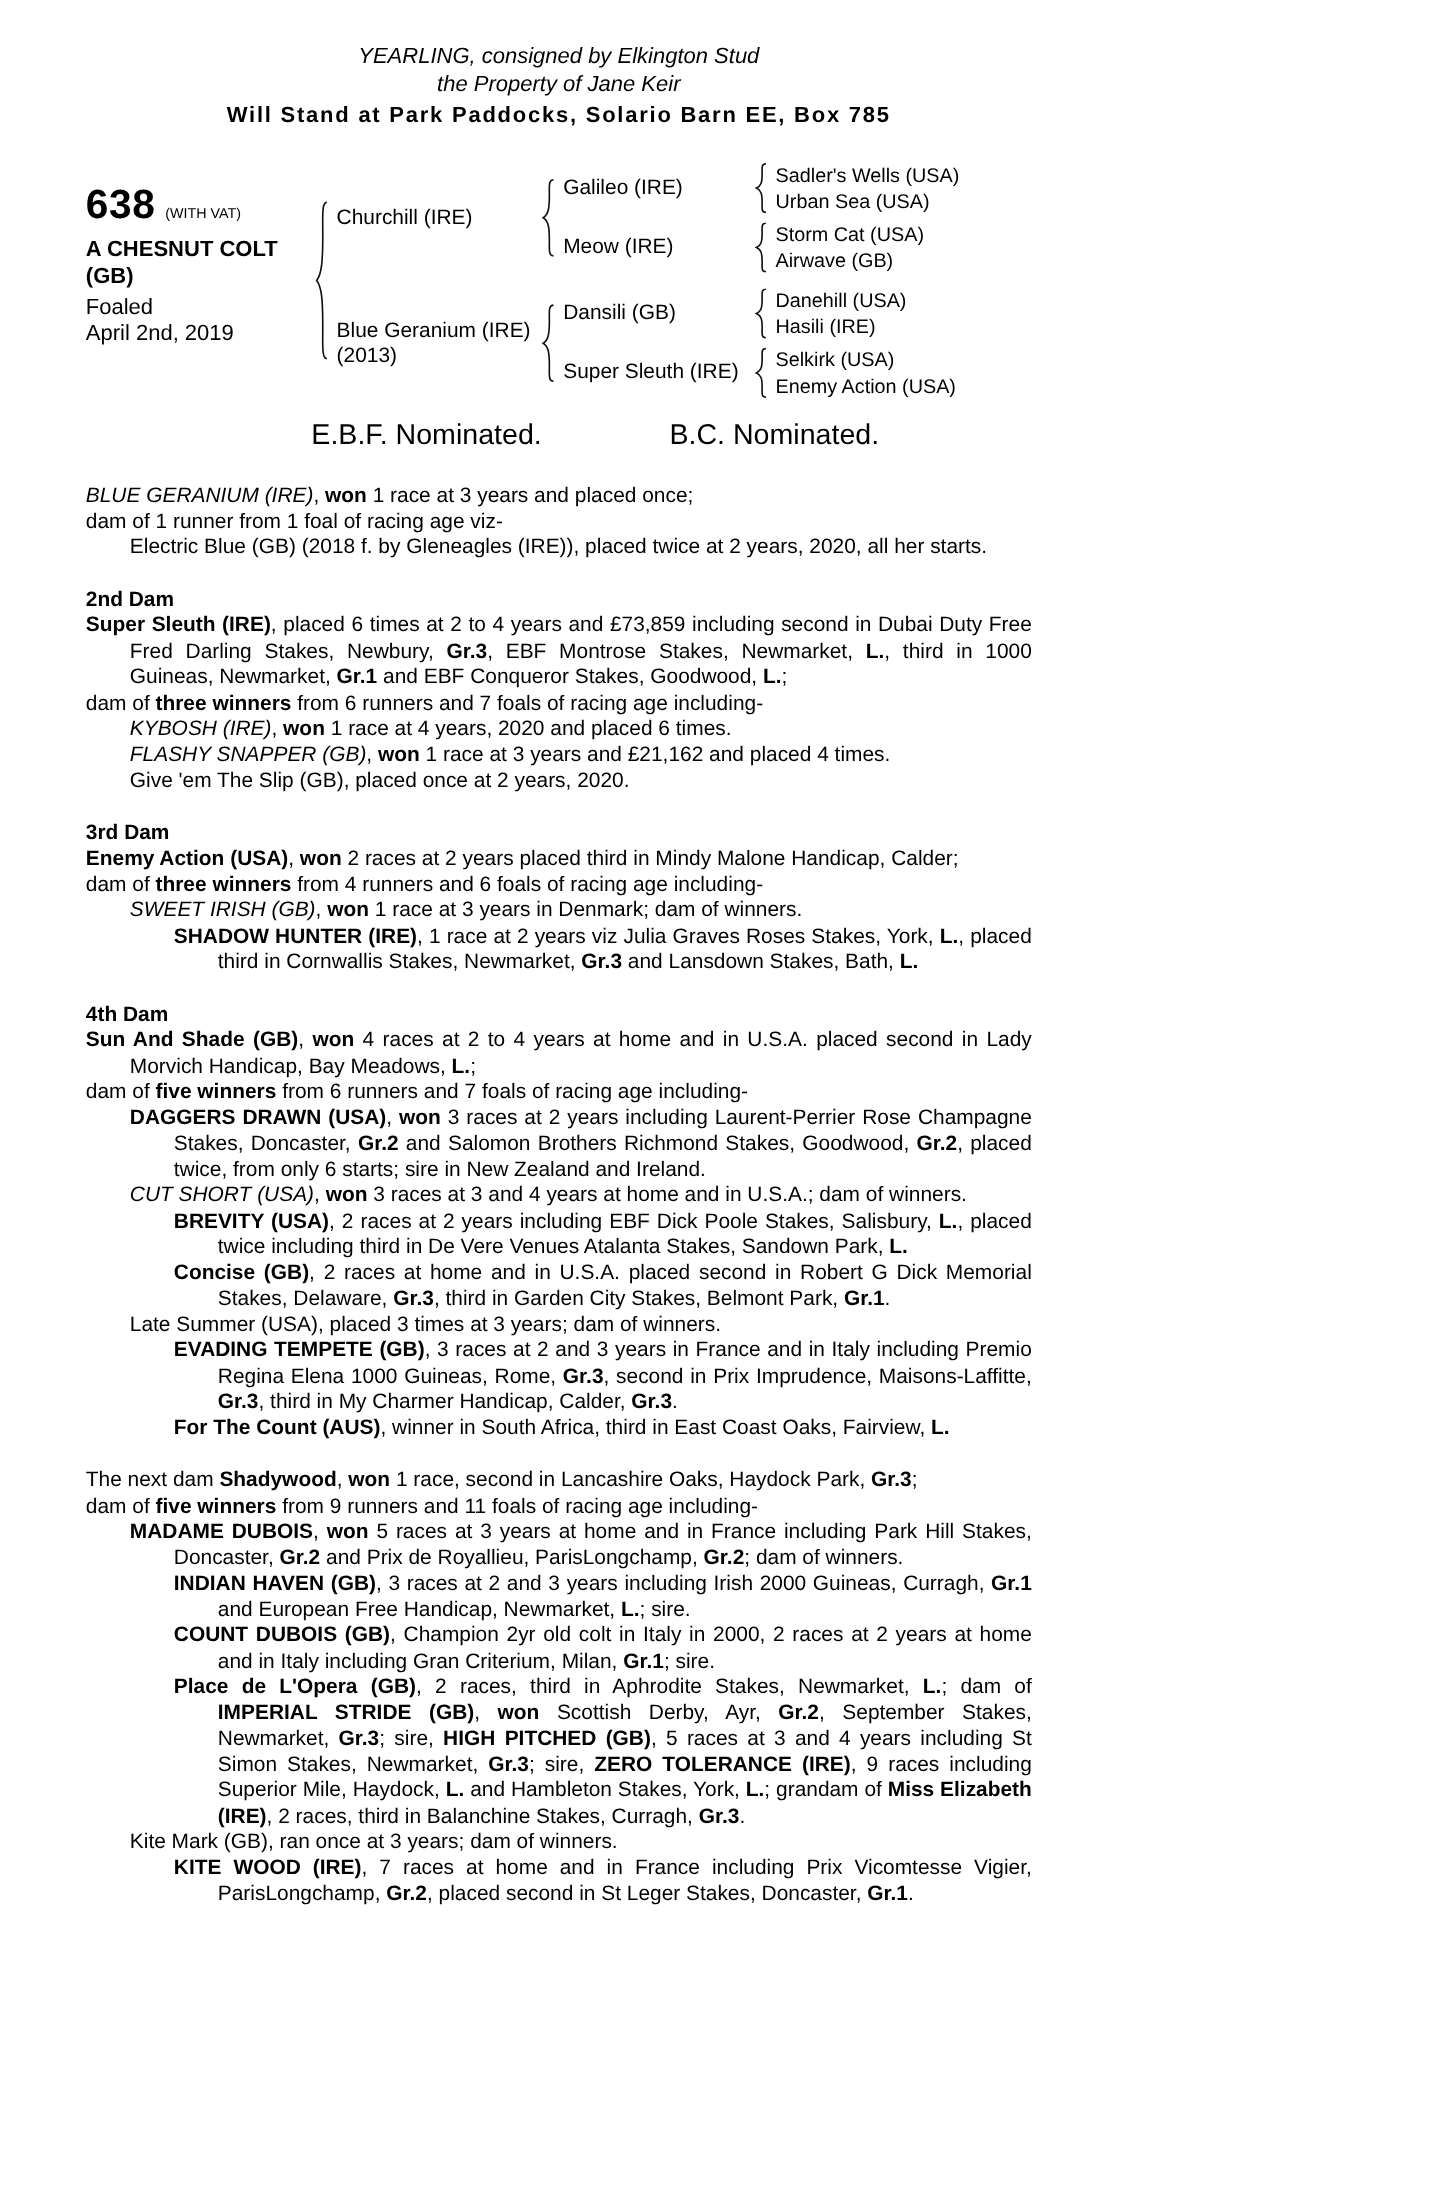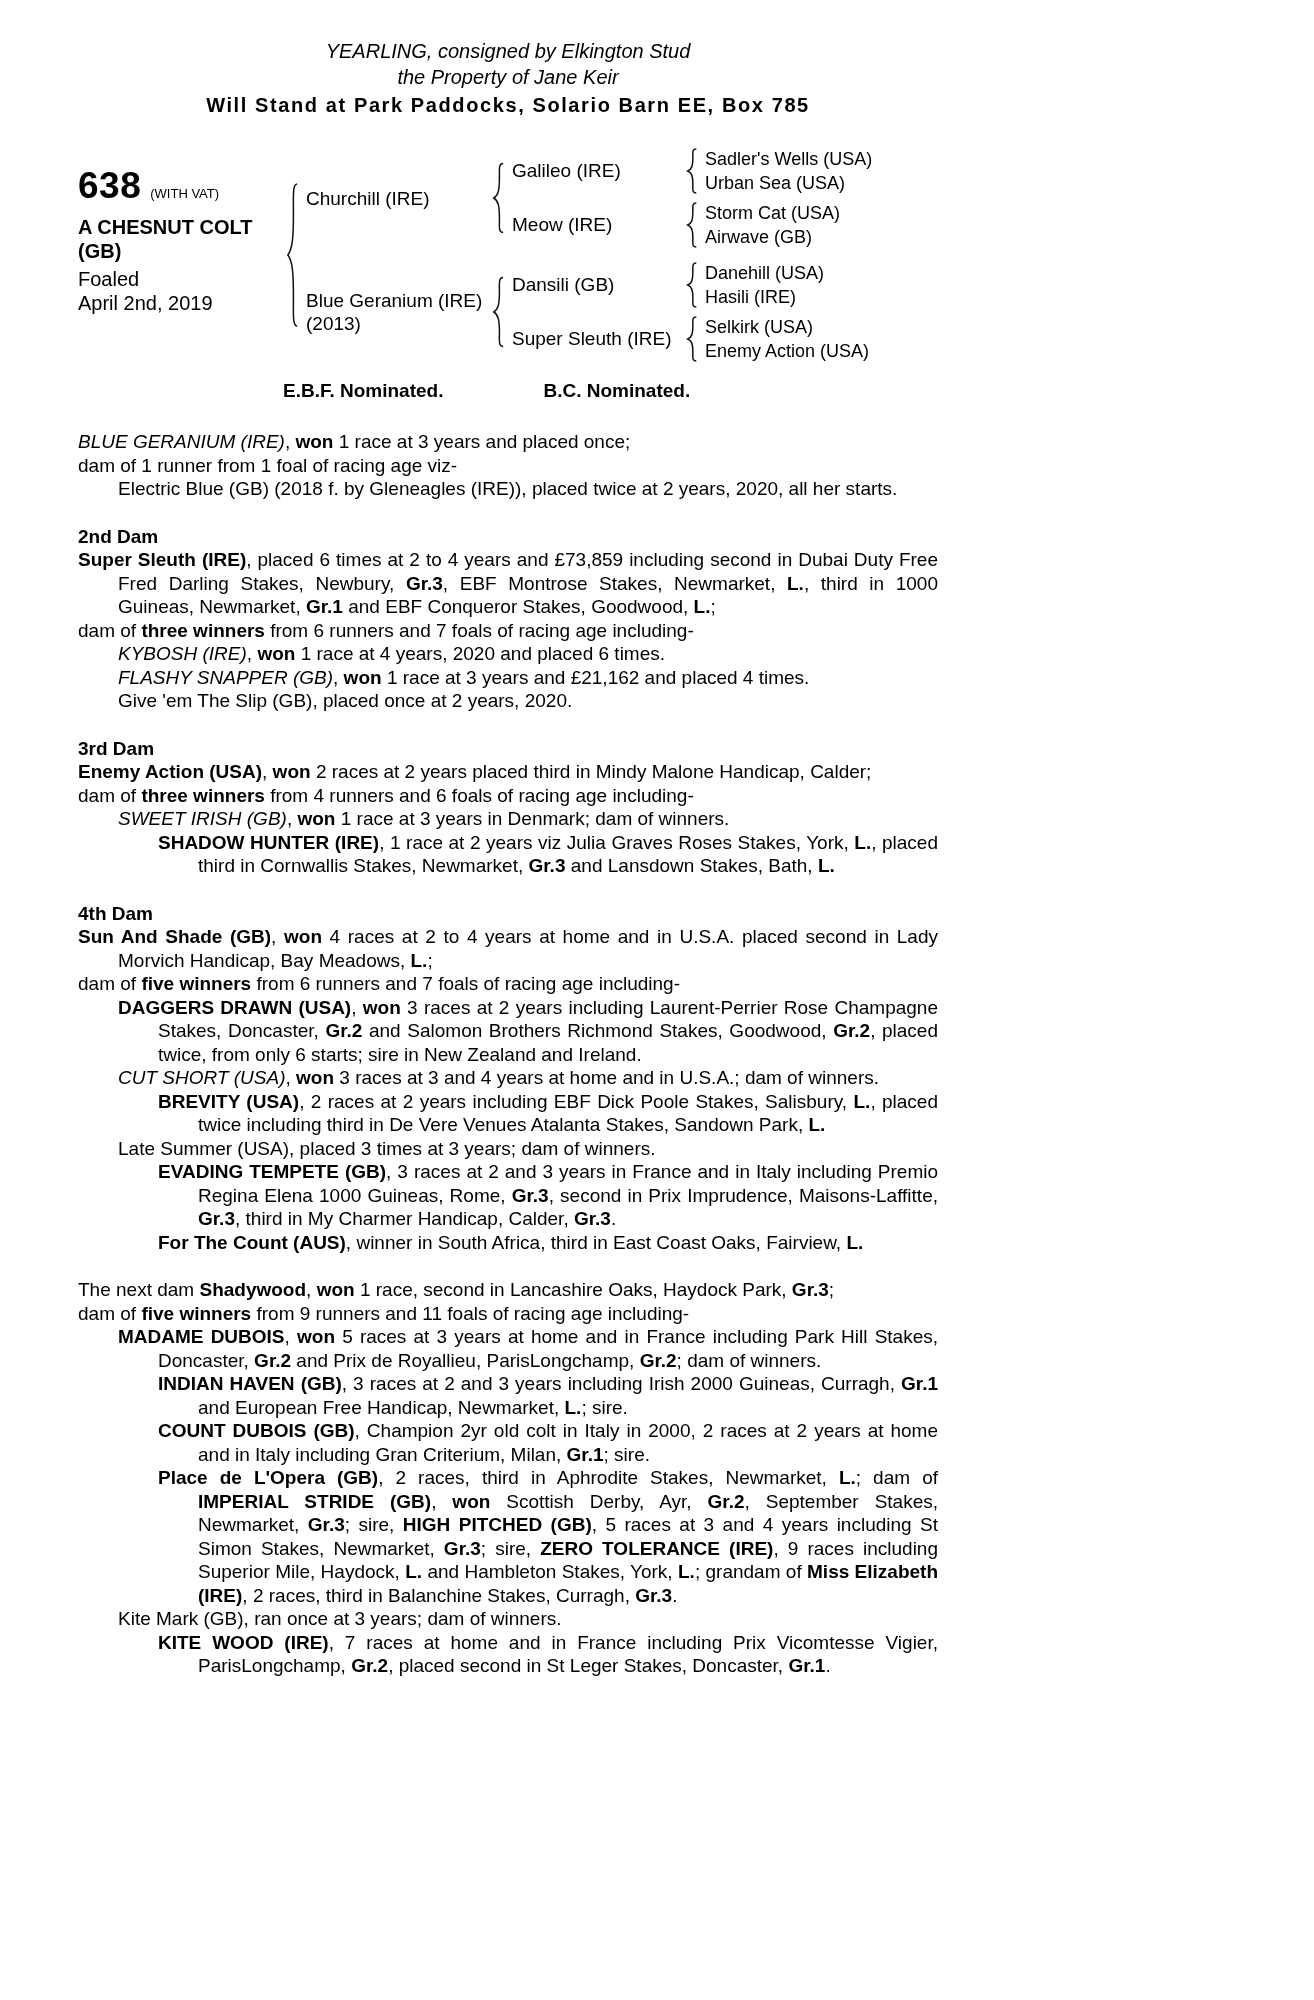--- a/index.html
+++ b/index.html
@@ -32,21 +32,21 @@
   .half { display:flex; align-items:center; }
   .gen1-cell { width:186px; line-height:23px; flex:none; }
   .gen2-col { display:flex; flex-direction:column; gap:8px; }
   .unit { display:flex; align-items:center; }
   .gen2-cell { width:174px; flex:none; }
   .pair-col { height:46px; display:flex; flex-direction:column; justify-content:space-between; }
   .gen3 { font-size:18px; line-height:22px; white-space:nowrap; }
   .brace { flex:none; margin-right:7px; }
 
   
-  .noms { display:flex; margin-top:18px; font-weight:bold; font-size:19px; }
+  .noms { display:flex; margin-top:18px; font-weight:normal; font-size:26px;gap:16px; }
   .nom-ebf { margin-left:205px; }
   .nom-bc  { margin-left:100px; }
 
   
   .sections { margin-top:28px; }
   .section { margin-top:24px; }
   .section:first-child { margin-top:0; }
   .sec-heading { font-weight:bold; line-height:23.5px; }
   .para { margin:0; text-align:justify; line-height:23.5px; text-indent:-40px; }
   .indent-0 { padding-left:40px; }
@@ -178,20 +178,21 @@
         <p class="para indent-1"><span class="i">SWEET IRISH (GB)</span><span>, </span><span class="b">won</span><span> 1 race at 3 years in Denmark; dam of winners.</span></p>
         <p class="para indent-2"><span class="b">SHADOW HUNTER (IRE)</span><span>, 1 race at 2 years viz Julia Graves Roses Stakes, York, </span><span class="b">L.</span><span>, placed third in Cornwallis Stakes, Newmarket, </span><span class="b">Gr.3</span><span> and Lansdown Stakes, Bath, </span><span class="b">L.</span></p>
       </div>
       <div class="section">
         <div class="sec-heading">4th Dam</div>
         <p class="para indent-0"><span class="b">Sun And Shade (GB)</span><span>, </span><span class="b">won</span><span> 4 races at 2 to 4 years at home and in U.S.A. placed second in Lady Morvich Handicap, Bay Meadows, </span><span class="b">L.</span><span>;</span></p>
         <p class="para indent-0"><span>dam of </span><span class="b">five winners</span><span> from 6 runners and 7 foals of racing age including-</span></p>
         <p class="para indent-1"><span class="b">DAGGERS DRAWN (USA)</span><span>, </span><span class="b">won</span><span> 3 races at 2 years including Laurent-Perrier Rose Champagne Stakes, Doncaster, </span><span class="b">Gr.2</span><span> and Salomon Brothers Richmond Stakes, Goodwood, </span><span class="b">Gr.2</span><span>, placed twice, from only 6 starts; sire in New Zealand and Ireland.</span></p>
         <p class="para indent-1"><span class="i">CUT SHORT (USA)</span><span>, </span><span class="b">won</span><span> 3 races at 3 and 4 years at home and in U.S.A.; dam of winners.</span></p>
         <p class="para indent-2"><span class="b">BREVITY (USA)</span><span>, 2 races at 2 years including EBF Dick Poole Stakes, Salisbury, </span><span class="b">L.</span><span>, placed twice including third in De Vere Venues Atalanta Stakes, Sandown Park, </span><span class="b">L.</span></p>
+        <p class="para indent-2"><span class="b">Concise (GB)</span><span>, 2 races at home and in U.S.A. placed second in Robert G Dick Memorial Stakes, Delaware, </span><span class="b">Gr.3</span><span>, third in Garden City Stakes, Belmont Park, </span><span class="b">Gr.1</span><span>.</span></p>
         <p class="para indent-1"><span>Late Summer (USA), placed 3 times at 3 years; dam of winners.</span></p>
         <p class="para indent-2"><span class="b">EVADING TEMPETE (GB)</span><span>, 3 races at 2 and 3 years in France and in Italy including Premio Regina Elena 1000 Guineas, Rome, </span><span class="b">Gr.3</span><span>, second in Prix Imprudence, Maisons-Laffitte, </span><span class="b">Gr.3</span><span>, third in My Charmer Handicap, Calder, </span><span class="b">Gr.3</span><span>.</span></p>
         <p class="para indent-2"><span class="b">For The Count (AUS)</span><span>, winner in South Africa, third in East Coast Oaks, Fairview, </span><span class="b">L.</span></p>
       </div>
       <div class="section">
         <p class="para indent-0"><span>The next dam </span><span class="b">Shadywood</span><span>, </span><span class="b">won</span><span> 1 race, second in Lancashire Oaks, Haydock Park, </span><span class="b">Gr.3</span><span>;</span></p>
         <p class="para indent-0"><span>dam of </span><span class="b">five winners</span><span> from 9 runners and 11 foals of racing age including-</span></p>
         <p class="para indent-1"><span class="b">MADAME DUBOIS</span><span>, </span><span class="b">won</span><span> 5 races at 3 years at home and in France including Park Hill Stakes, Doncaster, </span><span class="b">Gr.2</span><span> and Prix de Royallieu, ParisLongchamp, </span><span class="b">Gr.2</span><span>; dam of winners.</span></p>
         <p class="para indent-2"><span class="b">INDIAN HAVEN (GB)</span><span>, 3 races at 2 and 3 years including Irish 2000 Guineas, Curragh, </span><span class="b">Gr.1</span><span> and European Free Handicap, Newmarket, </span><span class="b">L.</span><span>; sire.</span></p>
         <p class="para indent-2"><span class="b">COUNT DUBOIS (GB)</span><span>, Champion 2yr old colt in Italy in 2000, 2 races at 2 years at home and in Italy including Gran Criterium, Milan, </span><span class="b">Gr.1</span><span>; sire.</span></p>

